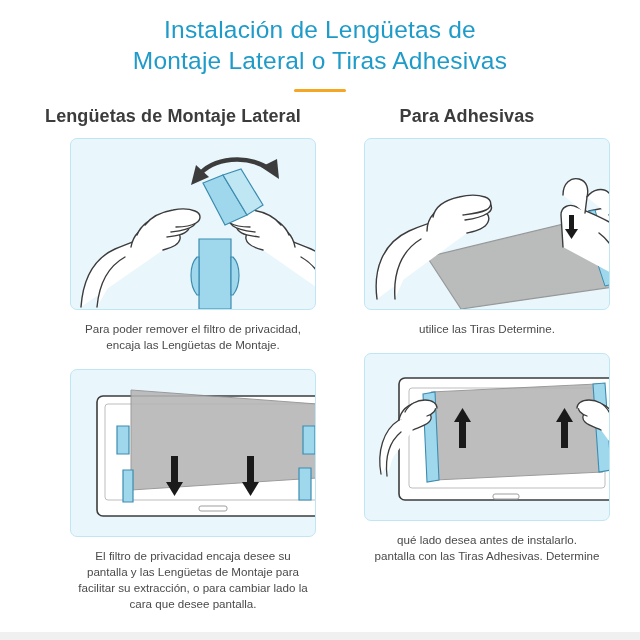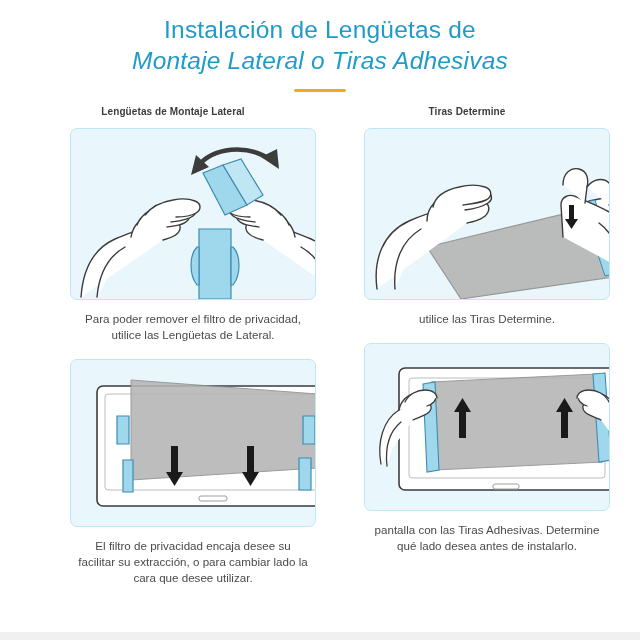--- a/index.html
+++ b/index.html
@@ -24,21 +24,21 @@
   }
   .title {
     text-align: center;
     color: #1f9bc9;
     font-size: 24.5px;
     line-height: 31px;
     font-weight: 400;
     letter-spacing: 0.2px;
     padding: 0 30px;
   }
-  .title-line2 { display: block; font-style: italic; }
+  .title-line2 { display: block; }
   .divider-wrap {
     display: flex;
     justify-content: center;
     margin-top: 13px;
     margin-bottom: 14px;
   }
   .divider {
     width: 52px;
     height: 3px;
     background: #f5a623;
@@ -47,21 +47,21 @@
   .columns {
     display: flex;
     justify-content: space-between;
     padding: 0 18px;
   }
   .col {
     width: 286px;
   }
   .col-head {
     text-align: center;
-    font-size: 10px;
+    font-size: 18px;
     font-weight: bold;
     color: #3c3c3c;
     margin-bottom: 11px;
     letter-spacing: 0.1px;
   }
   .panel {
     background: #e9f7fc;
     border: 1px solid #bfe6f3;
     border-radius: 7px;
     box-sizing: border-box;
@@ -152,21 +152,21 @@
 
             <g fill="#3c3c3c">
               <path d="M126 38 C142 18 176 14 202 32" fill="none" stroke="#3c3c3c" stroke-width="4.5"></path>
               <path d="M120 46 L125 26 L138 38 Z"></path>
               <path d="M208 40 L190 28 L206 20 Z"></path>
             </g>
           </svg>
         </div>
         <div class="caption">
           <div>Para poder remover el filtro de privacidad,</div>
-          <div>utilice las Lengüetas de Lateral.</div>
+          <div>encaja las Lengüetas de Montaje.</div>
         </div>
       </div>
 
       <div class="block">
         <div class="panel panel-illus tall">
           <svg width="284" height="166" viewBox="0 0 284 166">
 
             <rect x="26" y="26" width="232" height="120" rx="6" fill="#ffffff" stroke="#3c3c3c" stroke-width="1.6"></rect>
             <rect x="34" y="34" width="216" height="96" rx="3" fill="#ffffff" stroke="#bdbdbd" stroke-width="1"></rect>
             <rect x="128" y="136" width="28" height="5" rx="2" fill="#ffffff" stroke="#9e9e9e" stroke-width="1"></rect>
@@ -181,28 +181,29 @@
             <g fill="#1a1a1a">
               <rect x="100" y="86" width="7" height="28"></rect>
               <path d="M95 112 L112 112 L103.5 126 Z"></path>
               <rect x="176" y="86" width="7" height="28"></rect>
               <path d="M171 112 L188 112 L179.5 126 Z"></path>
             </g>
           </svg>
         </div>
         <div class="caption tight">
           <div>El filtro de privacidad encaja desee su</div>
+          <div>pantalla y las Lengüetas de Montaje para</div>
           <div>facilitar su extracción, o para cambiar lado la</div>
-          <div>cara que desee utilizar.</div>
+          <div>cara que desee pantalla.</div>
         </div>
       </div>
     </div>
 
     <div class="col">
-      <div class="col-head">Tiras Determine</div>
+      <div class="col-head">Para Adhesivas</div>
 
       <div class="block">
         <div class="panel panel-illus">
           <svg width="284" height="170" viewBox="0 0 284 170">
 
             <path d="M62 118 L236 76 L262 146 L96 170 Z" fill="#b5b5b5" stroke="#8e8e8e" stroke-width="1.2" opacity="0.9"></path>
             <path d="M224 72 L244 68 L266 142 L248 146 Z" fill="#ffffff" stroke="#3c3c3c" stroke-width="1.3"></path>
 
             <path d="M216 74 L230 71 L252 144 L240 147 Z" fill="#9fd8ed" stroke="#3c8cb0" stroke-width="1"></path>
 
@@ -259,22 +260,22 @@
 
             <g fill="#1a1a1a">
               <rect x="94" y="66" width="7" height="28"></rect>
               <path d="M89 68 L106 68 L97.5 54 Z"></path>
               <rect x="196" y="66" width="7" height="28"></rect>
               <path d="M191 68 L208 68 L199.5 54 Z"></path>
             </g>
           </svg>
         </div>
         <div class="caption tight">
+          <div>qué lado desea antes de instalarlo.</div>
           <div>pantalla con las Tiras Adhesivas. Determine</div>
-          <div>qué lado desea antes de instalarlo.</div>
         </div>
       </div>
     </div>
 
   </div>
 
   <div class="bottom-bar">
     <div class="bar-inner"></div>
   </div>
 </div>

